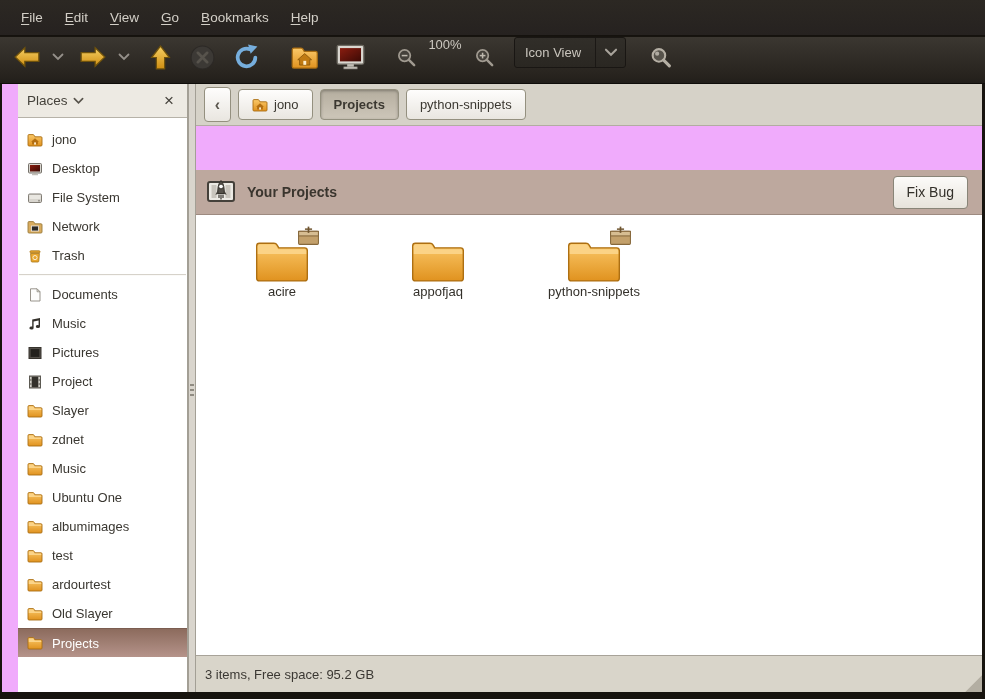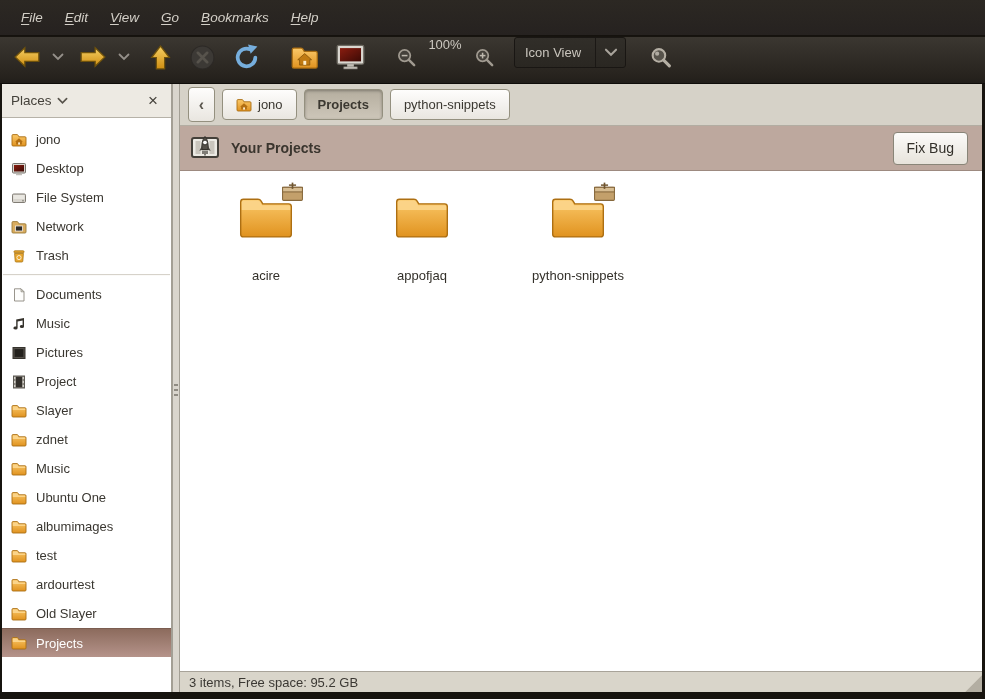--- a/index.html
+++ b/index.html
@@ -9,21 +9,21 @@
     position:relative; width:985px; height:699px;
     background:#17140f; overflow:hidden;
   }
   u { text-underline-offset:2px; text-decoration-thickness:1px; }
 
   
   .menubar {
     position:absolute; top:0; left:0; right:0; height:36px;
     background:linear-gradient(#2c2823,#262220);
     border-bottom:1px solid #15120e;
-    display:flex; align-items:center; padding-left:10px;font-style:italic;
+    display:flex; align-items:center; padding-left:10px;
   }
   .menu-item {
     color:#d3cfc7; font-size:13.5px; padding:6px 11px; cursor:default;
   }
 
   
   .toolbar {
     position:absolute; top:37px; left:0; right:0; height:47px;
     background:linear-gradient(#3b3731,#27231e 85%,#211e1a);
     border-bottom:1px solid #0f0d0a;
@@ -39,21 +39,21 @@
   }
   .combo-label { flex:1; padding-left:10px; }
   .combo-arrow {
     width:30px; height:100%; border-left:1px solid #1b1815;
     display:flex; align-items:center; justify-content:center; color:#a8a39b;
   }
 
   
   .content {
     position:absolute; top:84px; left:2px; right:3px; bottom:7px;
-    display:flex; background:#f0abfc;
+    display:flex; background:#f0abfc;padding-left:16px;
   }
 
   
   .sidebar { width:170px; display:flex; flex-direction:column; border-right:1px solid #a39f95; }
   .sidebar-header {
     height:34px; background:#edeae3; border-bottom:1px solid #b6b2a8;
     display:flex; align-items:center; padding:0 9px; color:#45423b; font-size:13.5px;
   }
   .sidebar-header .chev { margin-left:5px; color:#57534b; display:flex; }
   .sidebar-close { margin-left:auto; color:#45423b; font-size:17px; line-height:1; cursor:default; padding:2px 4px; }
@@ -89,39 +89,39 @@
     font-size:13px; color:#3b3831; cursor:default;
   }
   .prev-btn { width:27px; height:35px; padding:0; justify-content:center; color:#5a564e; font-size:16px; font-weight:bold; }
   .crumb.active {
     background:linear-gradient(#b5ae9f,#cdc6b9);
     font-weight:bold; box-shadow:inset 0 1px 3px rgba(0,0,0,.3);
   }
 
   .projects-header {
     height:45px; background:#bda89e; border-bottom:1px solid #9d8a80;
-    display:flex; align-items:center; padding:0 10px; gap:11px;
+    display:flex; align-items:center; padding:0 10px; gap:11px;margin-top:44px;
   }
   .projects-title { font-weight:bold; color:#3a352e; font-size:14px; }
   .header-buttons { margin-left:auto; display:flex; gap:9px; padding-right:4px; }
   .hbtn {
     height:33px; background:linear-gradient(#fcfbf9,#e7e3db);
     border:1px solid #898578; border-radius:4px; padding:0 13px;
     font-size:14px; color:#33302a; font-family:"Liberation Sans",sans-serif; cursor:default;
   }
 
   .iconview { flex:1; background:#fff; display:flex; align-items:flex-start; padding:16px 0 0 8px; }
-  .file-item { width:156px; display:flex; flex-direction:column; align-items:center; cursor:default;gap:28px; }
+  .file-item { width:156px; display:flex; flex-direction:column; align-items:center; cursor:default; }
   .file-icon { position:relative; width:56px; height:50px; }
   .file-icon .bigfolder { position:absolute; left:0; top:6px; }
   .file-icon .emblem { position:absolute; right:-10px; top:-6px; }
   .file-label { font-size:13px; color:#33302a; margin-top:3px; }
 
   .statusbar {
-    height:21px; background:#d9d5ca; border-top:1px solid #a8a399;
+    height:37px; background:#d9d5ca; border-top:1px solid #a8a399;
     display:flex; align-items:center; padding-left:9px;
     font-size:13px; color:#3b3833; position:relative;
   }
   .resize-grip {
     position:absolute; right:0; bottom:0; width:19px; height:19px;
     background:linear-gradient(to top left, #b3aea2 44%, transparent 45%);
   }
   .icon16 { width:16px; height:16px; flex:none; }
 </style>
 </head>

